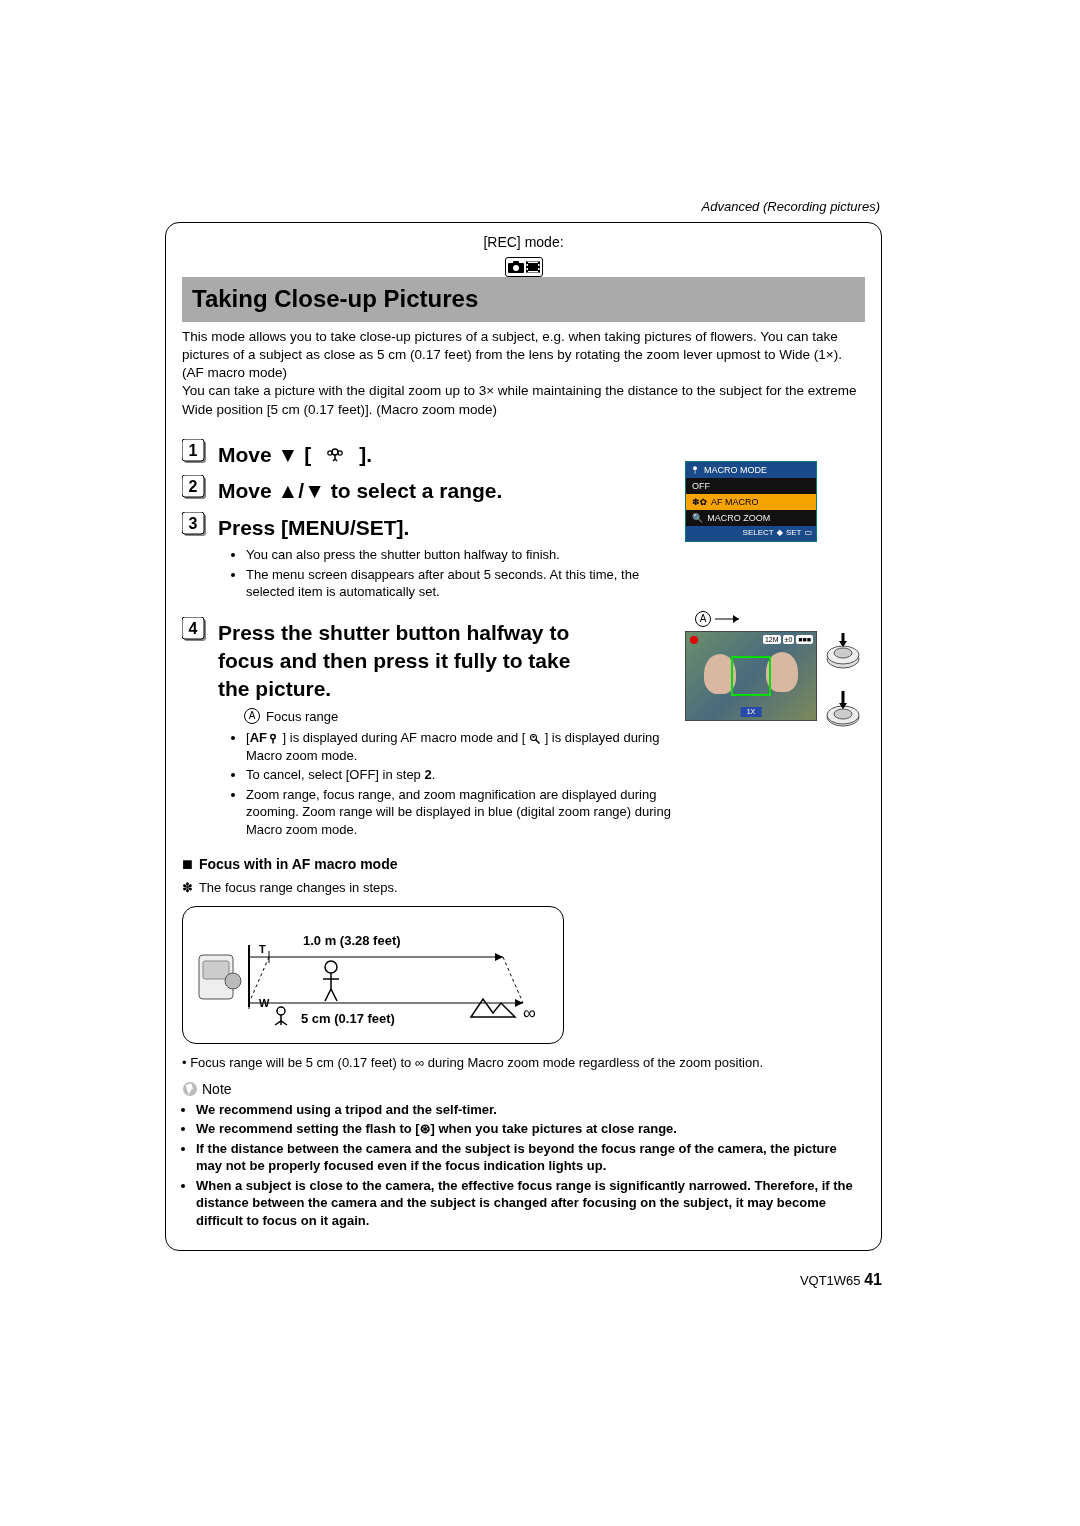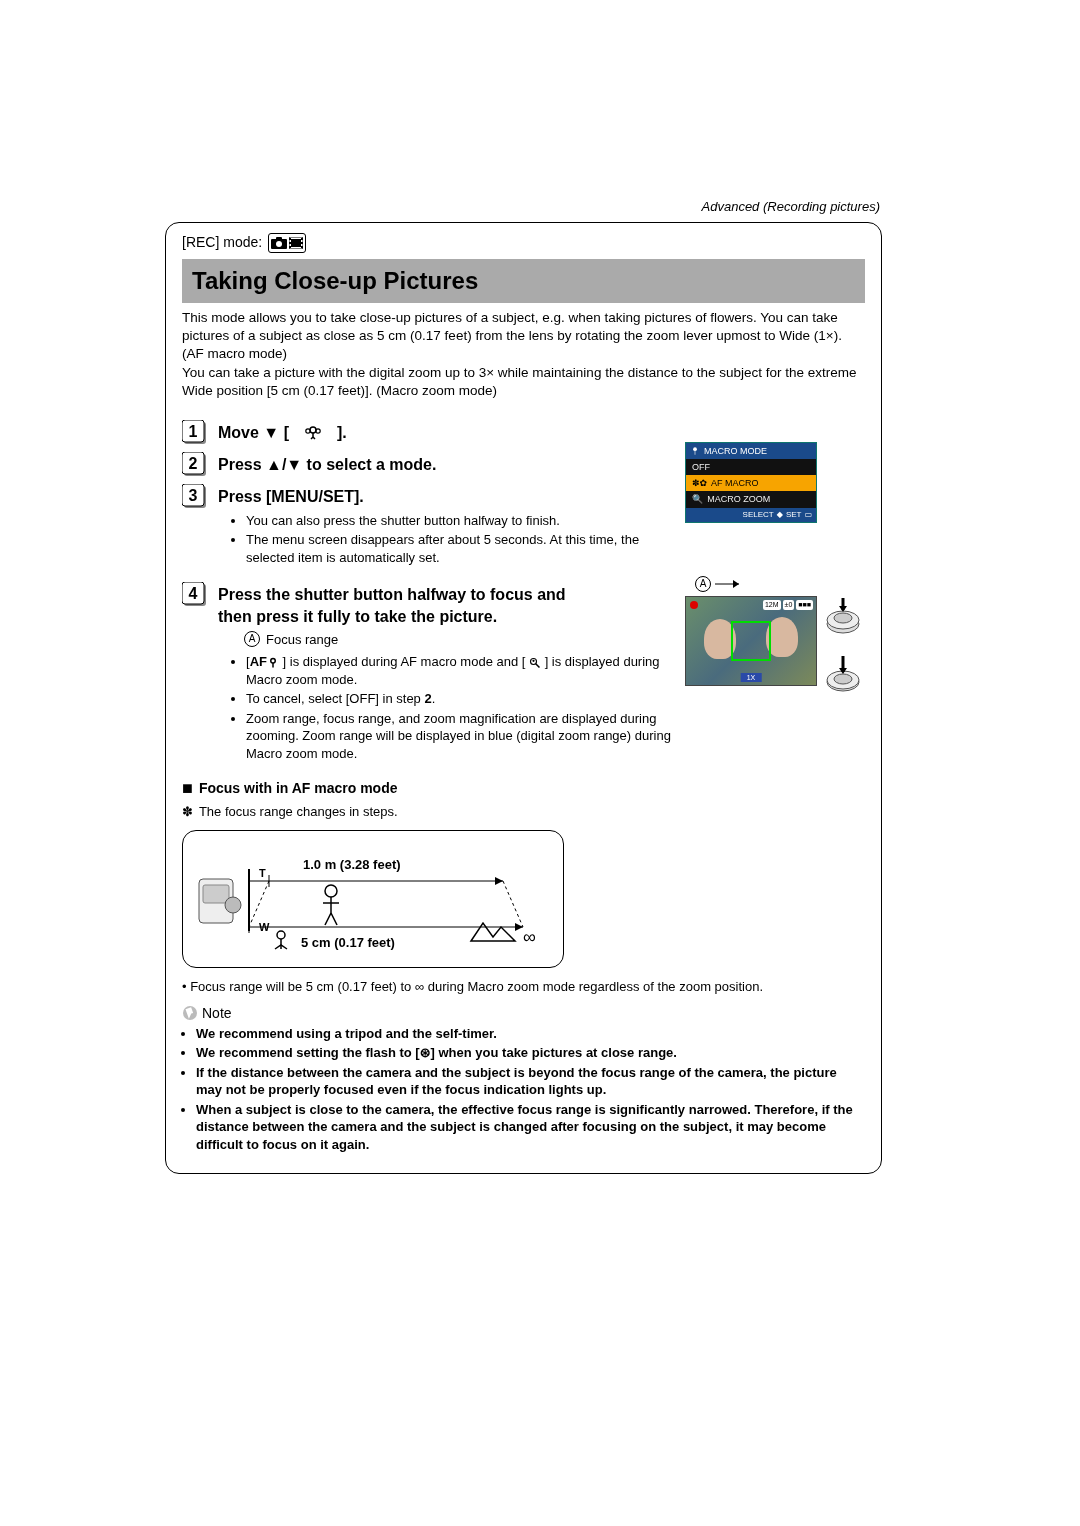--- a/index.html
+++ b/index.html
@@ -29,38 +29,38 @@
     border: 1.5px solid #000;
     border-radius: 14px;
     padding: 10px 16px 18px 16px;
     position: relative;
   }
   .rec-row {
     display: flex;
     align-items: center;
     gap: 6px;
     font-size: 14px;
+    flex-direction: column;
   }
   .mode-icons {
     border: 1px solid #000;
     border-radius: 3px;
     display: inline-flex;
     align-items: center;
     padding: 1px 2px;
     gap: 2px;
     background: #fff;
     height: 16px;
   }
   .title-bar {
     background: #aaa;
     color: #000;
     font-size: 24px;
     font-weight: bold;
     padding: 6px 10px;
-    margin-top: 6px;
   }
   .intro {
     margin-top: 6px;
     font-size: 13.5px;
   }
   .steps {
     margin-top: 14px;
   }
   .step {
     display: flex;
@@ -74,21 +74,21 @@
   }
   .step-num {
     width: 26px;
     height: 26px;
     flex-shrink: 0;
     position: relative;
   }
   .step-num svg { display:block; }
   .step-head {
     font-weight: bold;
-    font-size: 16px;
+    font-size: 21px;
     display: flex;
     align-items: center;
     flex-wrap: wrap;
     gap: 16px;
     padding-top: 2px;
   }
   .sub-list {
     list-style: disc;
     padding-left: 28px;
     margin: 4px 0 0 0;
@@ -274,21 +274,21 @@
           </div>
 
           <div class="step">
             <div class="step-num">
               <svg width="26" height="26">
                   <rect x="2" y="2" width="22" height="22" rx="3" fill="#888"></rect>
                   <rect x="0" y="0" width="22" height="22" rx="3" fill="#fff" stroke="#000"></rect>
                   <text x="11" y="17" text-anchor="middle" font-size="16" font-weight="bold">2</text>
                 </svg>
             </div>
-            <div class="step-head">Press ▲/▼ to select a mode.</div>
+            <div class="step-head">Move ▲/▼ to select a range.</div>
           </div>
 
           <div class="step">
             <div class="step-num">
               <svg width="26" height="26">
                   <rect x="2" y="2" width="22" height="22" rx="3" fill="#888"></rect>
                   <rect x="0" y="0" width="22" height="22" rx="3" fill="#fff" stroke="#000"></rect>
                   <text x="11" y="17" text-anchor="middle" font-size="16" font-weight="bold">3</text>
                 </svg>
             </div>
@@ -480,13 +480,17 @@
       <span>Note</span>
     </div>
     <ul class="notes-list">
       <li>We recommend using a tripod and the self-timer.</li>
       <li>We recommend setting the flash to [⊛] when you take pictures at close range.</li>
       <li>If the distance between the camera and the subject is beyond the focus range of the camera, the picture may not be properly focused even if the focus indication lights up.</li>
       <li>When a subject is close to the camera, the effective focus range is significantly narrowed. Therefore, if the distance between the camera and the subject is changed after focusing on the subject, it may become difficult to focus on it again.</li>
     </ul>
   </div>
 
+  <div class="footer">
+    <span>VQT1W65</span>
+    <b>41</b>
+  </div>
 </div>
 
 </body></html>

